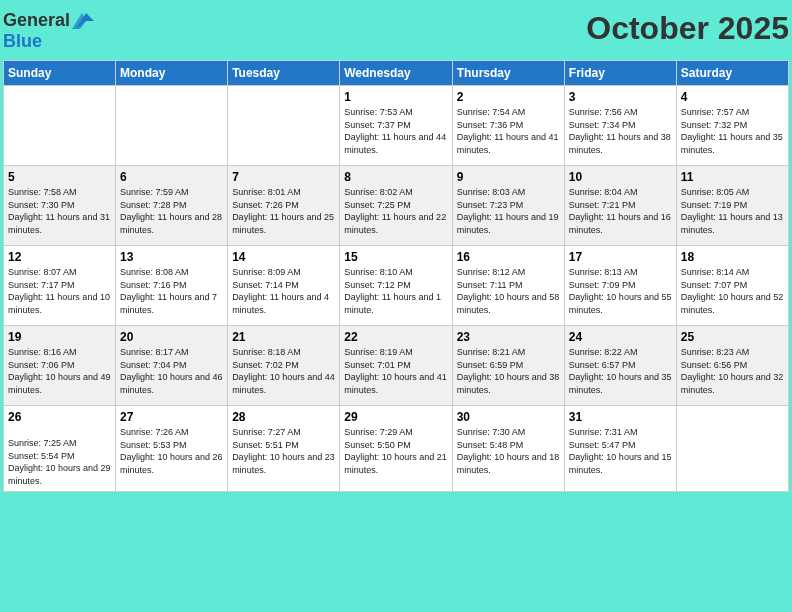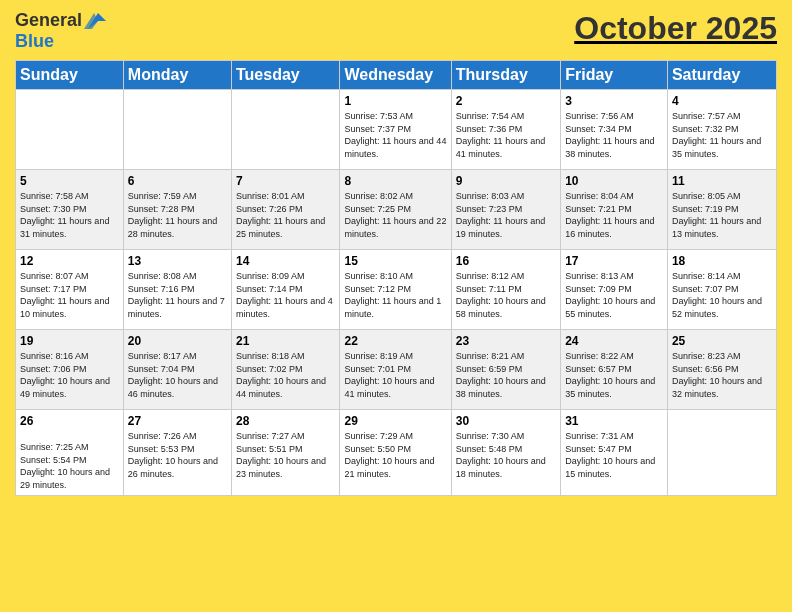--- a/index.html
+++ b/index.html
@@ -6,59 +6,58 @@
     body {
       font-family: Arial, sans-serif;
       background: #fff;
       width: 792px;
       height: 612px;
       overflow: hidden;
     }
     .page {
       width: 792px;
       min-height: 612px;
-      padding: 10px 15px;
-      background: #fde047;
+      padding: 10px 3px;
+      background: #5eead4;
     }
     .header {
       display: flex;
       justify-content: space-between;
       align-items: flex-start;
       margin-bottom: 8px;
     }
     .logo {
       display: flex;
       align-items: center;
     }
     .logo-general { color: #333; }
     .logo-blue { color: #1a6fbe; }
     .title-block {
       text-align: right;
-      text-decoration: underline;
     }
     .month-title {
       font-size: 32px;
       font-weight: bold;
       color: #333;
     }
     .location-title {
       font-size: 14px;
       color: #555;
     }
     .calendar {
       width: 100%;
       border-collapse: collapse;
       font-size: 10px;
     }
     .calendar thead tr th {
       background: #2176c7;
       color: #fff;
       padding: 5px 4px;
       text-align: left;
-      font-size: 16px;
+      font-size: 12px;
       font-weight: bold;
       border: 1px solid #ccc;
     }
     .calendar tbody tr td {
       border: 1px solid #ccc;
       vertical-align: top;
       padding: 4px;
       width: 113px;
       min-height: 80px;
       height: 80px;

